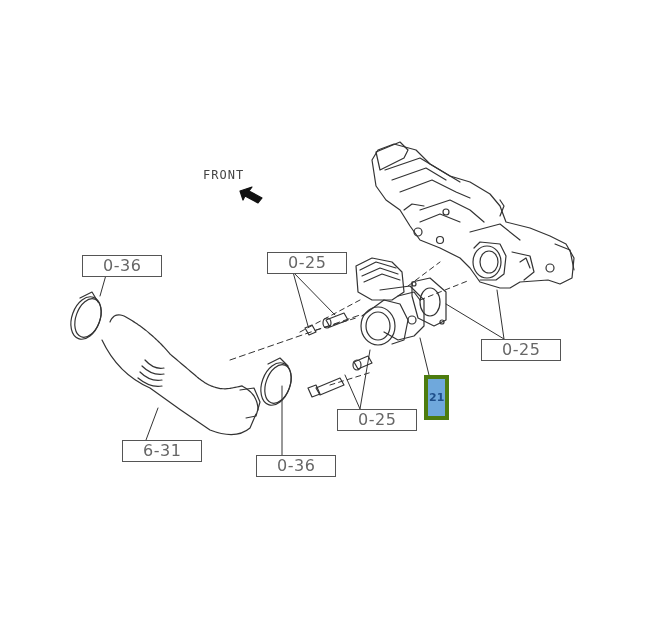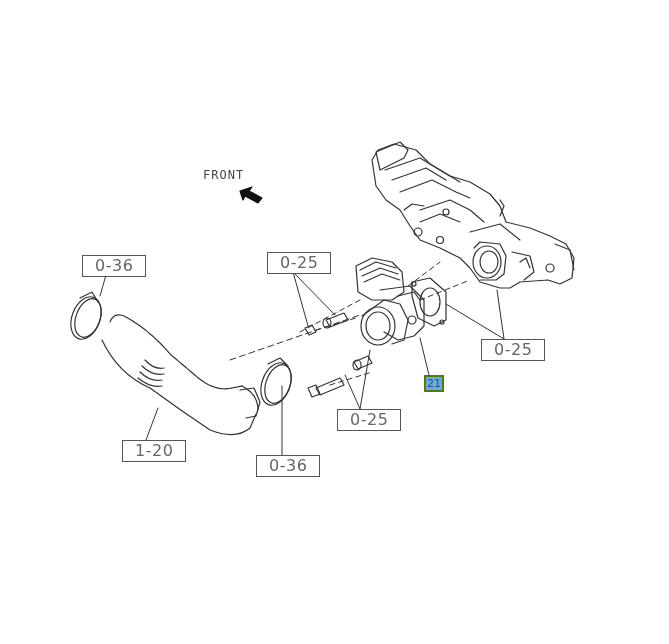--- a/index.html
+++ b/index.html
@@ -1,23 +1,23 @@
 <!DOCTYPE html>
 <html><head>
 <meta charset="utf-8">
 <style>
   html, body { margin: 0; padding: 0; background: #ffffff; }
   body { width: 669px; height: 644px; position: relative; overflow: hidden;
          font-family: "DejaVu Sans", sans-serif; }
   #canvas { position: absolute; left: 0; top: 0; width: 669px; height: 644px; }
   .label { position: absolute; border: 1.5px solid #555; background: #fff;
            font-family: "DejaVu Sans", sans-serif; font-size: 16px; color: #666;
-           padding: 1px 12px; line-height: 18px; white-space: nowrap; letter-spacing: 0.5px; }
-  .hl { position: absolute; background: #6fa8dc; border: 2px solid #4d7c0f;
-        font-size: 11px; color: #1f4f8a; padding: 0 1px; line-height: 13px; font-family: "DejaVu Sans", sans-serif; }
+           padding: 1px 20px; line-height: 18px; white-space: nowrap; letter-spacing: 0.5px; }
+  .hl { position: absolute; background: #6fa8dc; border: 4px solid #4d7c0f;
+        font-size: 11px; color: #1f4f8a; padding: 12px 1px; line-height: 13px; font-family: "DejaVu Sans", sans-serif; font-weight: bold; }
   .front { position: absolute; font-size: 12px; color: #444; letter-spacing: 1px;
            font-family: "DejaVu Sans Mono", monospace; }
 </style>
 </head>
 <body>
 
 <svg id="canvas" viewBox="0 0 669 644" xmlns="http://www.w3.org/2000/svg" fill="none" stroke="#333" stroke-width="1.2" stroke-linecap="round" stroke-linejoin="round">
 
   <g>
     <path d="M240 191 L252 187 L249 191 L262 198 L258 203 L245 196 L243 200 Z" fill="#111" stroke="#111"></path>
@@ -111,19 +111,19 @@
     <path d="M102 340 Q118 374 150 388 Q180 410 210 430 Q236 440 250 428 L256 414"></path>
     <path d="M242 386 Q258 394 258 410"></path>
     <path d="M145 360 Q154 370 164 368 M142 366 Q152 376 164 374 M140 372 Q150 382 162 380 M138 378 Q150 388 162 386"></path>
     <path d="M240 390 L254 388 L260 402 L256 416 L246 418"></path>
   </g>
 </svg>
 
 <div class="front" style="left:203px; top:168px;">FRONT</div>
 
 <div class="label" style="left:82px; top:255px;">0-36</div>
-<div class="label" style="left:122px; top:440px;">1-20</div>
+<div class="label" style="left:122px; top:440px;">6-31</div>
 <div class="label" style="left:256px; top:455px;">0-36</div>
 <div class="label" style="left:267px; top:252px;">0-25</div>
 <div class="label" style="left:337px; top:409px;">0-25</div>
 <div class="label" style="left:481px; top:339px;">0-25</div>
 
 <div class="hl" style="left:424px; top:375px;">21</div>
 
 </body></html>

